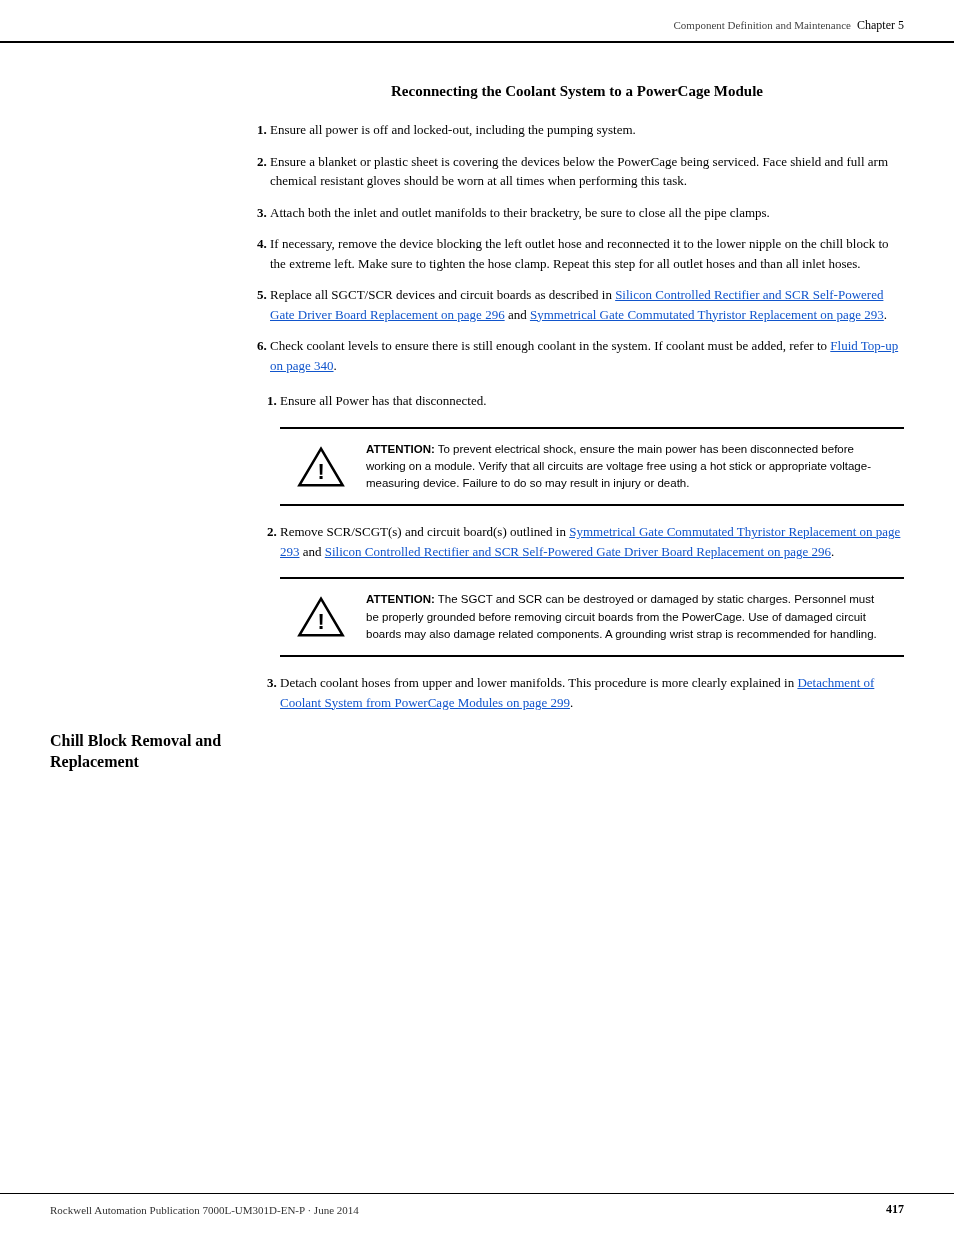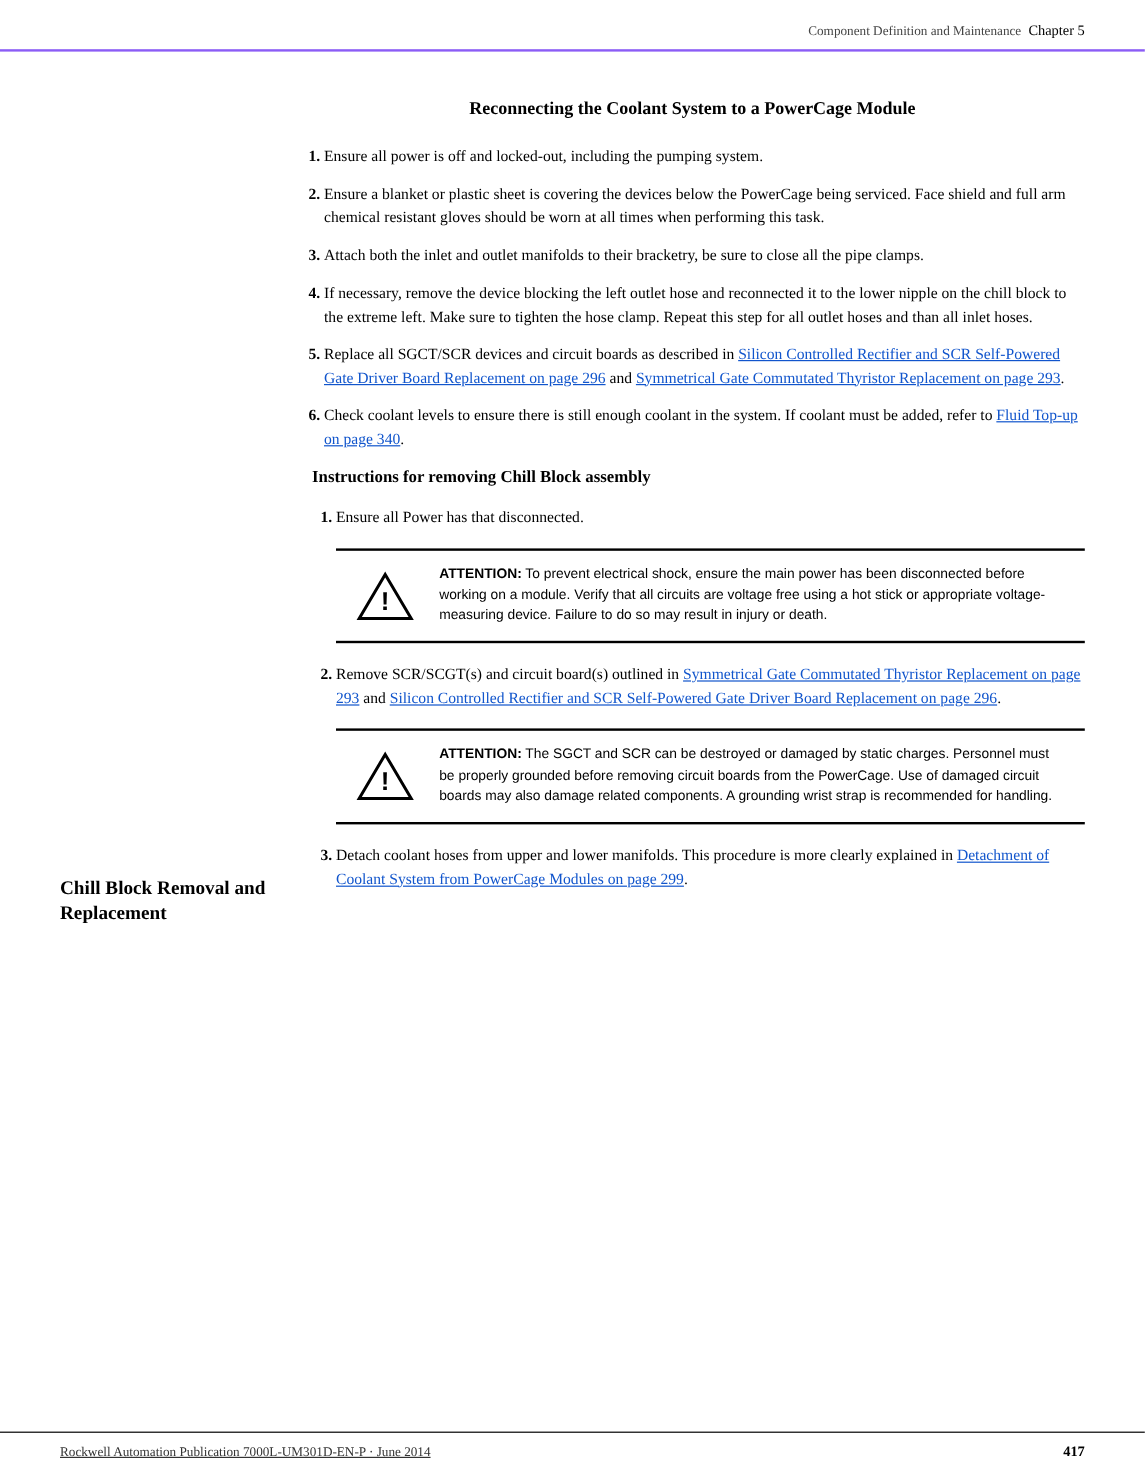--- a/index.html
+++ b/index.html
@@ -23,21 +23,21 @@
       padding: 0;
       position: relative;
     }
 
     
     .page-header {
       display: flex;
       justify-content: flex-end;
       align-items: center;
       padding: 18px 50px 8px 50px;
-      border-bottom: 2px solid #8b5cf6;
+      border-bottom: 2px solid #000000;
     }
 
     .header-chapter {
       display: flex;
       gap: 6px;
       align-items: baseline;
     }
 
     .header-title-text {
       font-size: 11px;
@@ -155,21 +155,20 @@
       display: flex;
       justify-content: space-between;
       align-items: center;
       border-top: 1px solid #000;
       padding-top: 8px;
     }
 
     .footer-pub {
       font-size: 11px;
       color: #333;
-      text-decoration: underline;
     }
 
     .footer-page {
       font-size: 12px;
       font-weight: bold;
     }
 
     
     .top-section {
       padding: 20px 50px 0 50px;
@@ -214,21 +213,20 @@
     </div>
   </div>
 
   <div class="page-content" style="margin-top: 10px;">
 
     <div class="left-sidebar">
       <div class="sidebar-section-title">Chill Block Removal and Replacement</div>
     </div>
 
     <div style="flex:1; padding-left: 10px;">
-      <div class="subsection-heading">Instructions for removing Chill Block assembly</div>
 
       <ol>
 
         <li>
           <span>Ensure all Power has that disconnected.</span>
 
           
           <div class="attention-box">
             <div class="attention-icon">
               <svg class="attention-triangle" viewBox="0 0 60 52" xmlns="http://www.w3.org/2000/svg">

